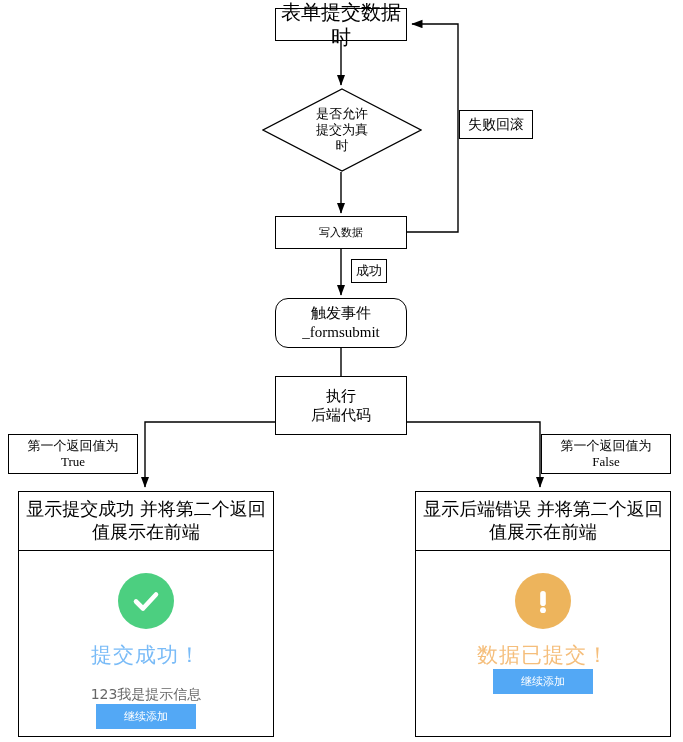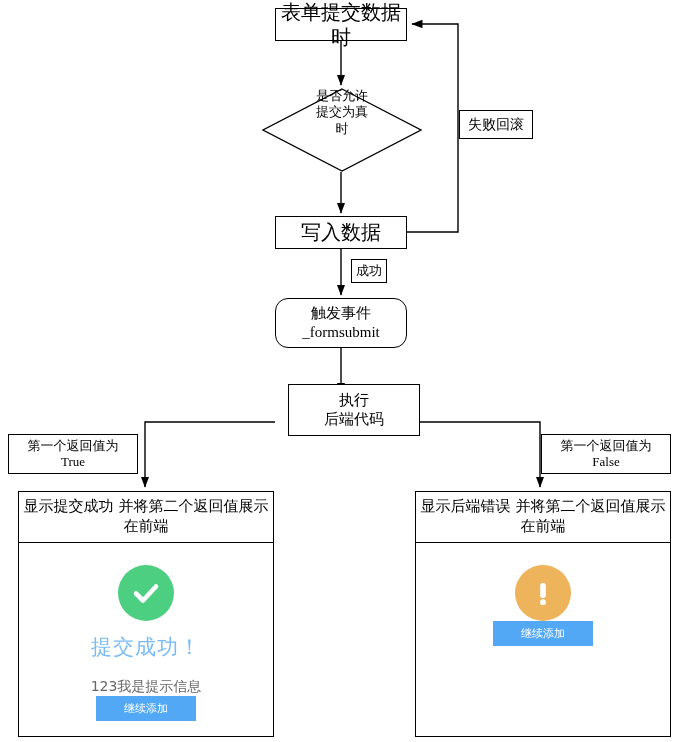--- a/index.html
+++ b/index.html
@@ -32,64 +32,65 @@
     color: #000000;
     line-height: 1.25;
     z-index: 3;
   }
   .node .txt { display: block; }
   .cn { font-family: "DejaVu Sans", sans-serif; }
   .serif { font-family: "Liberation Serif", serif; }
 
   
   #node-form-submit   { left: 275px; top: 8px;   width: 132px; height: 33px; font-size: 20px; }
-  #node-write-data    { left: 275px; top: 216px; width: 132px; height: 33px; font-size: 20px; }
+  #node-write-data    { left: 275px; top: 216px; width: 132px; height: 33px; font-size: 11px; }
   #node-rollback-lbl  { left: 459px; top: 110px; width: 74px;  height: 29px; font-size: 14px; }
   #node-success-lbl   { left: 351px; top: 259px; width: 36px;  height: 24px; font-size: 13px; }
   #node-trigger-event { left: 275px; top: 298px; width: 132px; height: 50px; font-size: 15px; border-radius: 13px; }
-  #node-exec-backend  { left: 275px; top: 384px; width: 132px; height: 52px; font-size: 15px; margin-left: 13px; }
+  #node-exec-backend  { left: 275px; top: 376px; width: 132px; height: 59px; font-size: 15px; }
   #node-true-label    { left: 8px;   top: 434px; width: 130px; height: 40px; font-size: 13px; }
   #node-false-label   { left: 541px; top: 434px; width: 130px; height: 40px; font-size: 13px; }
 
   
   #node-decision {
     position: absolute;
     left: 262px; top: 88px;
     width: 160px; height: 84px;
     z-index: 3;
   }
   #node-decision svg { position: absolute; left: 0; top: 0; }
   #node-decision .dtext {
     position: absolute;
     left: 0; top: 0;
     width: 160px; height: 84px;
     display: flex;
     flex-direction: column;
     align-items: center;
+    justify-content: center;
     font-size: 13px;
     line-height: 1.25;
     color: #000;
   }
 
   
   .panel {
     position: absolute;
     box-sizing: border-box;
     border: 1px solid #000000;
     background: #ffffff;
     z-index: 3;
   }
   #panel-success { left: 18px;  top: 491px; width: 256px; height: 246px; }
   #panel-error   { left: 415px; top: 491px; width: 256px; height: 246px; }
   .panel-header {
     box-sizing: border-box;
     border-bottom: 1px solid #000000;
     padding: 5px 4px 6px;
     text-align: center;
-    font-size: 15px;
+    font-size: 18px;
     line-height: 1.3;
     color: #000;
   }
   .panel-body {
     display: flex;
     flex-direction: column;
     align-items: center;
     padding-top: 22px;
   }
   .status-icon {
@@ -231,15 +232,16 @@
     <span class="txt">显示后端错误</span>
     <span class="txt">并将第二个返回值展示在前端</span>
   </div>
   <div class="panel-body">
     <div class="status-icon icon-warn">
       <svg width="34" height="34" viewBox="0 0 34 34" xmlns="http://www.w3.org/2000/svg">
         <rect x="14.2" y="7" width="5.6" height="15" rx="2.8" fill="#ffffff"></rect>
         <circle cx="17" cy="26.2" r="2.9" fill="#ffffff"></circle>
       </svg>
     </div>
+    <div class="status-title title-error cn">数据已提交！</div>
     <div class="panel-button cn">继续添加</div>
   </div>
 </div>
 
 </body></html>

